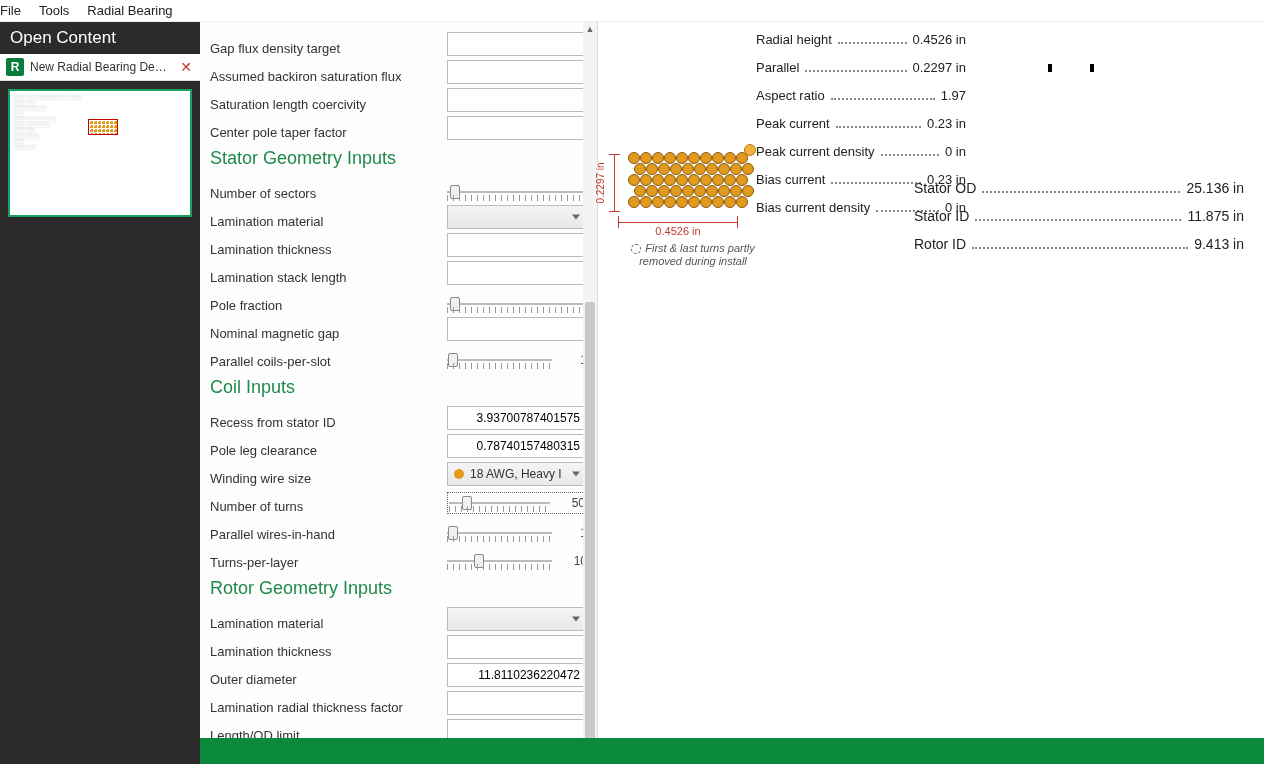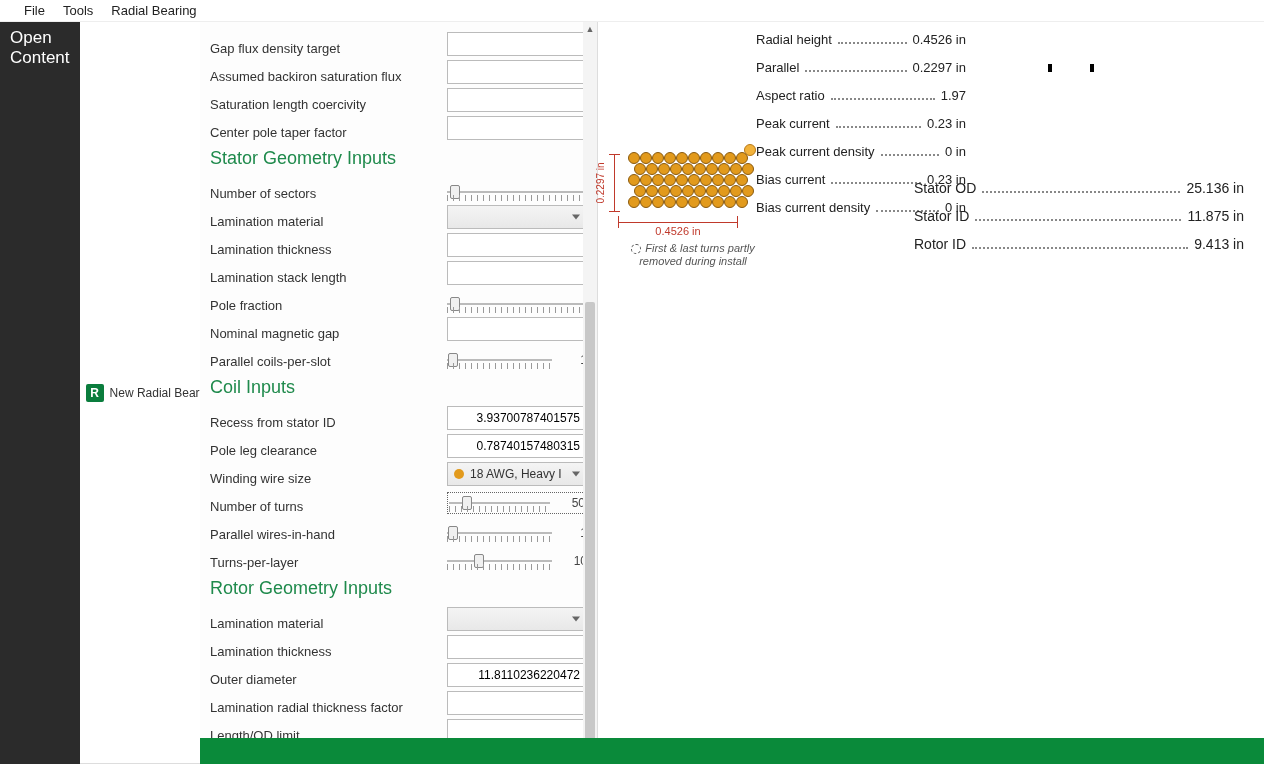--- a/index.html
+++ b/index.html
@@ -1,26 +1,26 @@
 <!DOCTYPE html>
 <html><head>
 <meta charset="utf-8">
 <style>
   * { box-sizing: border-box; margin: 0; padding: 0; }
   body { font-family: "Segoe UI", Tahoma, sans-serif; font-size: 13px; color: #333; background: #fff; width: 1264px; height: 764px; overflow: hidden; position: relative; }
 
   
-  .menubar { height: 22px; background: #fff; display: flex; align-items: center; padding: 0 24px; font-size: 13px; color: #222; border-bottom: 1px solid #eee; }
+  .menubar { height: 22px; background: #fff; display: flex; align-items: center; padding: 0 0; font-size: 13px; color: #222; border-bottom: 1px solid #eee; }
   .menubar .menu-item { margin-right: 18px; cursor: default; }
 
   
   .main { display: flex; height: calc(100% - 22px); }
 
   
-  .sidebar { width: 200px; background: #2b2b2b; display: flex; flex-direction: row; }
+  .sidebar { width: 200px; background: #2b2b2b; display: flex; flex-direction: column; }
   .open-content-header { background: #2b2b2b; color: #fff; font-size: 17px; padding: 6px 10px; }
   .tab-row { display: flex; align-items: center; background: #fff; padding: 4px 6px; gap: 6px; border-bottom: 1px solid #ddd; }
   .app-icon { width: 18px; height: 18px; background: #0a7d3d; color: #fff; display: inline-flex; align-items: center; justify-content: center; font-weight: bold; font-size: 12px; border-radius: 2px; }
   .tab-title { flex: 1; font-size: 12px; white-space: nowrap; overflow: hidden; text-overflow: ellipsis; }
   .close-x { color: #c0392b; font-size: 14px; cursor: pointer; width: 16px; text-align: center; }
   .thumbnail { margin: 8px; background: #fff; border: 2px solid #19a05e; width: 184px; height: 128px; position: relative; overflow: hidden; }
   .thumbnail .thumb-inner { padding: 4px; font-size: 5px; color: #aaa; line-height: 1.1; }
   .thumbnail .mini-coil { position: absolute; top: 28px; left: 78px; width: 30px; height: 16px; background: repeating-radial-gradient(circle at 3px 3px, #e29a1c 0 2px, transparent 2px 4px); background-size: 4px 4px; border: 1px solid #c00; }
 
   

